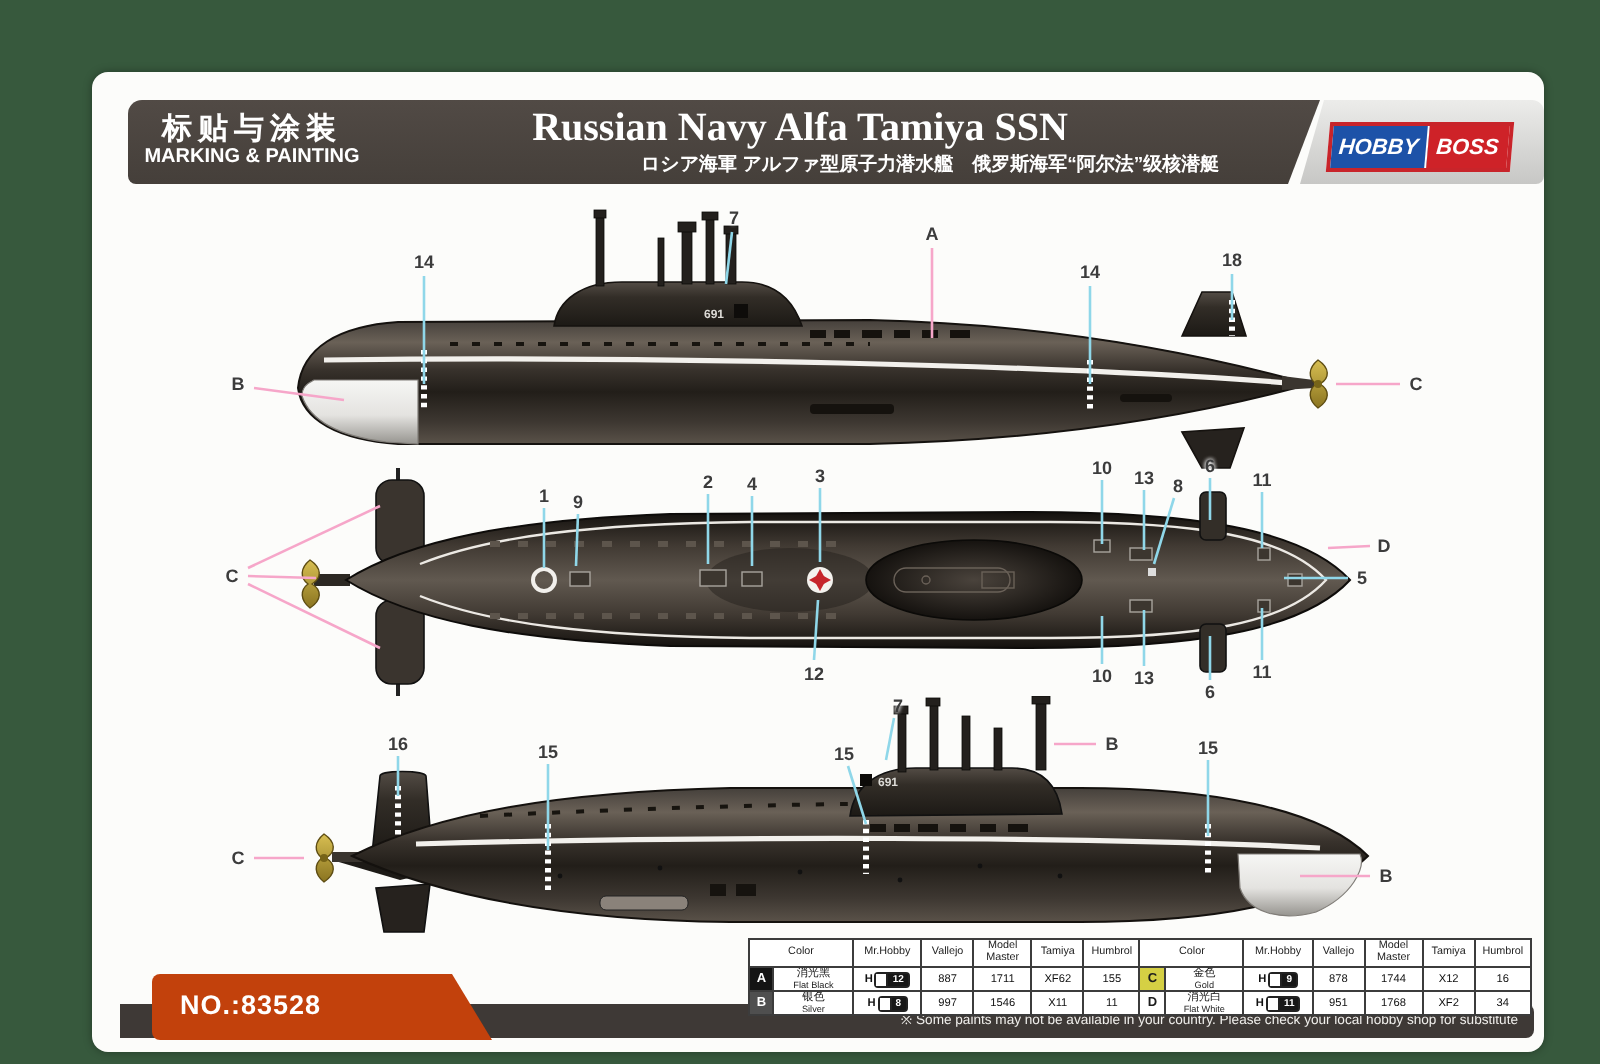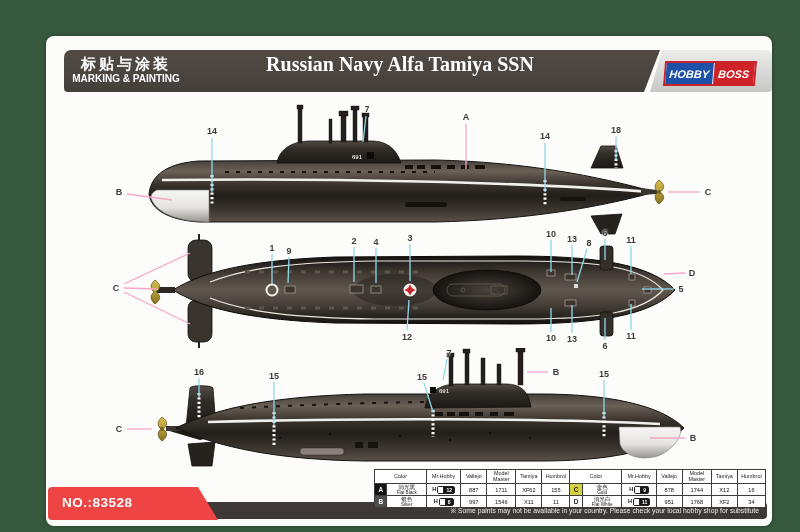--- a/index.html
+++ b/index.html
@@ -33,21 +33,21 @@
        border-right:1px solid #fff;}
   .logo-right{flex:1;background:#ce2228;color:#fff;font-weight:bold;font-style:italic;
        font-size:11px;display:flex;align-items:center;justify-content:center;}
   
   .subsvg{position:absolute;}
   
   #callout-lines{position:absolute;left:0;top:0;width:800px;height:532px;pointer-events:none;}
   .co-label{position:absolute;transform:translate(-50%,-50%);font-size:9px;font-weight:bold;
        color:#3c3c3c;text-shadow:0 0 2px #fff,0 0 2px #fff;white-space:nowrap;}
   
-  .kit-tab{position:absolute;left:48px;top:467px;width:170px;height:33px;background:#ef4444;
+  .kit-tab{position:absolute;left:76px;top:467px;width:170px;height:33px;background:#c2410c;
        clip-path:polygon(0 0,calc(100% - 20px) 0,100% 100%,0 100%);border-radius:4px 0 0 4px;}
   .kit-no{position:absolute;left:14px;top:8px;color:#fff;font-size:13.5px;font-weight:bold;
        letter-spacing:.5px;}
   .bottom-bar{position:absolute;left:60px;top:482px;width:707px;height:17px;background:#3e3936;
        border-radius:0 4px 4px 0;}
   .note{position:absolute;right:8px;top:0;line-height:17px;color:#f0efec;font-size:6.8px;
        white-space:nowrap;}
   
   .paint-table{position:absolute;left:374px;top:449px;width:392px;border-collapse:collapse;
        table-layout:fixed;background:#fff;z-index:3;}
@@ -69,20 +69,21 @@
 </head>
 <body>
 
 <div id="stage">
   <div class="page-bg"></div>
 
   <div class="header-bar">
     <div class="hdr-cn">标贴与涂装</div>
     <div class="hdr-en">MARKING &amp; PAINTING</div>
     <div class="hdr-title">Russian Navy Alfa Tamiya SSN</div>
+    <div class="hdr-sub">ロシア海軍 アルファ型原子力潜水艦　俄罗斯海军“阿尔法”级核潜艇</div>
   </div>
   <div class="logo-wedge"></div>
   <div class="logo-box">
     <span class="logo-left">HOBBY</span>
     <span class="logo-right">BOSS</span>
   </div>
 
   <svg class="subsvg" style="left:105px;top:82px;" width="610" height="134" viewBox="0 0 610 134">
     <defs>
       <linearGradient id="gHull" x1="0" y1="0" x2="0" y2="1">

